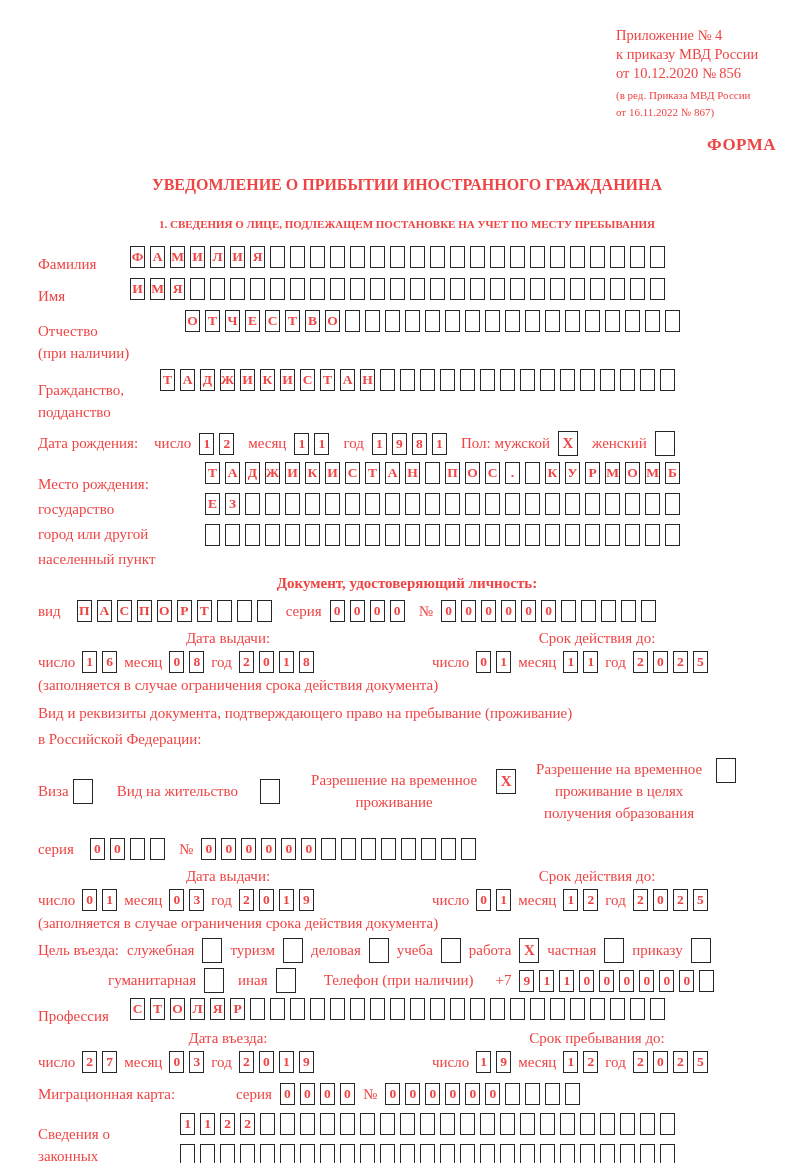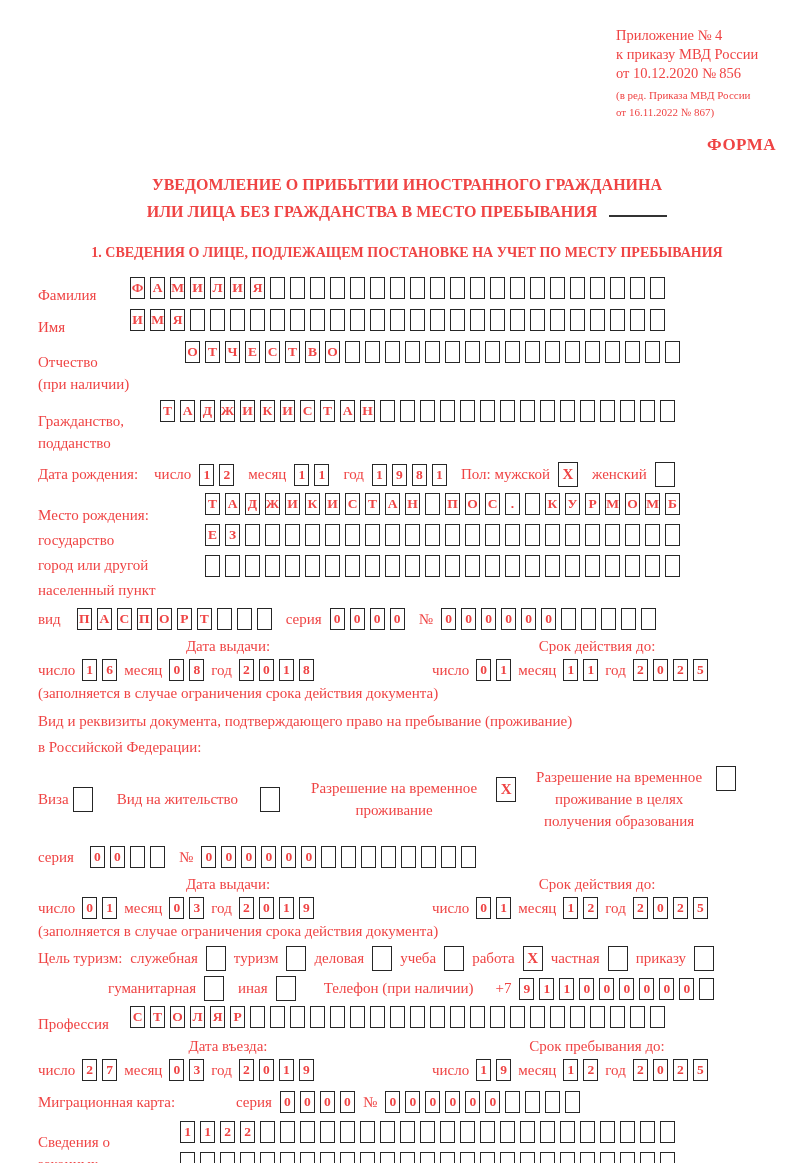--- a/index.html
+++ b/index.html
@@ -15,21 +15,21 @@
     padding: 26px 24px 0 38px;
     overflow: hidden;
   }
   
   .appendix { margin-left: 578px; line-height: 19px; font-size: 14.5px; }
   .appendix .edition { font-size: 11px; line-height: 17px; margin-top: 4px; }
   .forma { text-align: right; font-weight: bold; font-size: 17px; margin-top: 14px; letter-spacing: .5px; }
   
   .title { text-align: center; font-weight: bold; font-size: 16px; line-height: 27px; margin-top: 16px; }
   .blank-line { display: inline-block; width: 58px; border-bottom: 2px solid #333; margin-left: 12px; vertical-align: baseline; }
-  .section-heading { text-align: center; font-weight: bold; font-size: 14px; margin-top: 20px; margin-bottom: 16px; }
+  .section-heading { text-align: center; font-weight: bold; font-size: 11px; margin-top: 20px; margin-bottom: 16px; }
   
   .frow { display: flex; align-items: flex-start; margin-bottom: 5px; }
   .flabel { flex: none; padding-top: 3px; margin-top: 7px; }
   .lbl2 { line-height: 22px; }
   .w92  { width: 92px; }
   .w122 { width: 122px; }
   .w147 { width: 147px; }
   .w167 { width: 167px; }
   .w142 { width: 142px; }
   
@@ -78,23 +78,20 @@
     <div class="edition">
       <div>(в ред. Приказа МВД России</div>
       <div>от 16.11.2022 № 867)</div>
     </div>
   </div>
 
   <div class="forma">ФОРМА</div>
 
   <div class="title">
     <div>УВЕДОМЛЕНИЕ О ПРИБЫТИИ ИНОСТРАННОГО ГРАЖДАНИНА</div>
-    <div>
-      <span>ИЛИ ЛИЦА БЕЗ ГРАЖДАНСТВА В МЕСТО ПРЕБЫВАНИЯ</span><span class="blank-line"></span>
-    </div>
   </div>
 
   <div class="section-heading">1. СВЕДЕНИЯ О ЛИЦЕ, ПОДЛЕЖАЩЕМ ПОСТАНОВКЕ НА УЧЕТ ПО МЕСТУ ПРЕБЫВАНИЯ</div>
 
   <div class="frow">
     <span class="flabel w92">Фамилия</span>
     <span class="cells">
         <span class="cell">Ф</span>
         <span class="cell">А</span>
         <span class="cell">М</span>
@@ -334,20 +331,21 @@
           <span class="cell"></span>
           <span class="cell"></span>
           <span class="cell"></span>
           <span class="cell"></span>
           <span class="cell"></span>
           <span class="cell"></span>
         </span>
     </span>
   </div>
 
+  <div class="doc-heading" style="margin-top:-2px;">Документ, удостоверяющий личность:</div>
 
   <div class="inlrow">
     <span class="mr16">вид</span>
     <span class="cells">
         <span class="cell">П</span>
         <span class="cell">А</span>
         <span class="cell">С</span>
         <span class="cell">П</span>
         <span class="cell">О</span>
         <span class="cell">Р</span>
@@ -520,21 +518,21 @@
             <span class="cell">0</span>
             <span class="cell">2</span>
             <span class="cell">5</span>
           </span>
       </div>
     </div>
   </div>
   <div class="note-right">(заполняется в случае ограничения срока действия документа)</div>
 
   <div class="inlrow" style="margin-top:4px;">
-    <span>Цель туризм:</span>
+    <span>Цель въезда:</span>
     <span>служебная</span>
     <span class="checkbox"></span>
     <span>туризм</span>
     <span class="checkbox"></span>
     <span>деловая</span>
     <span class="checkbox"></span>
     <span>учеба</span>
     <span class="checkbox"></span>
     <span>работа</span>
     <span class="checkbox">X</span>

